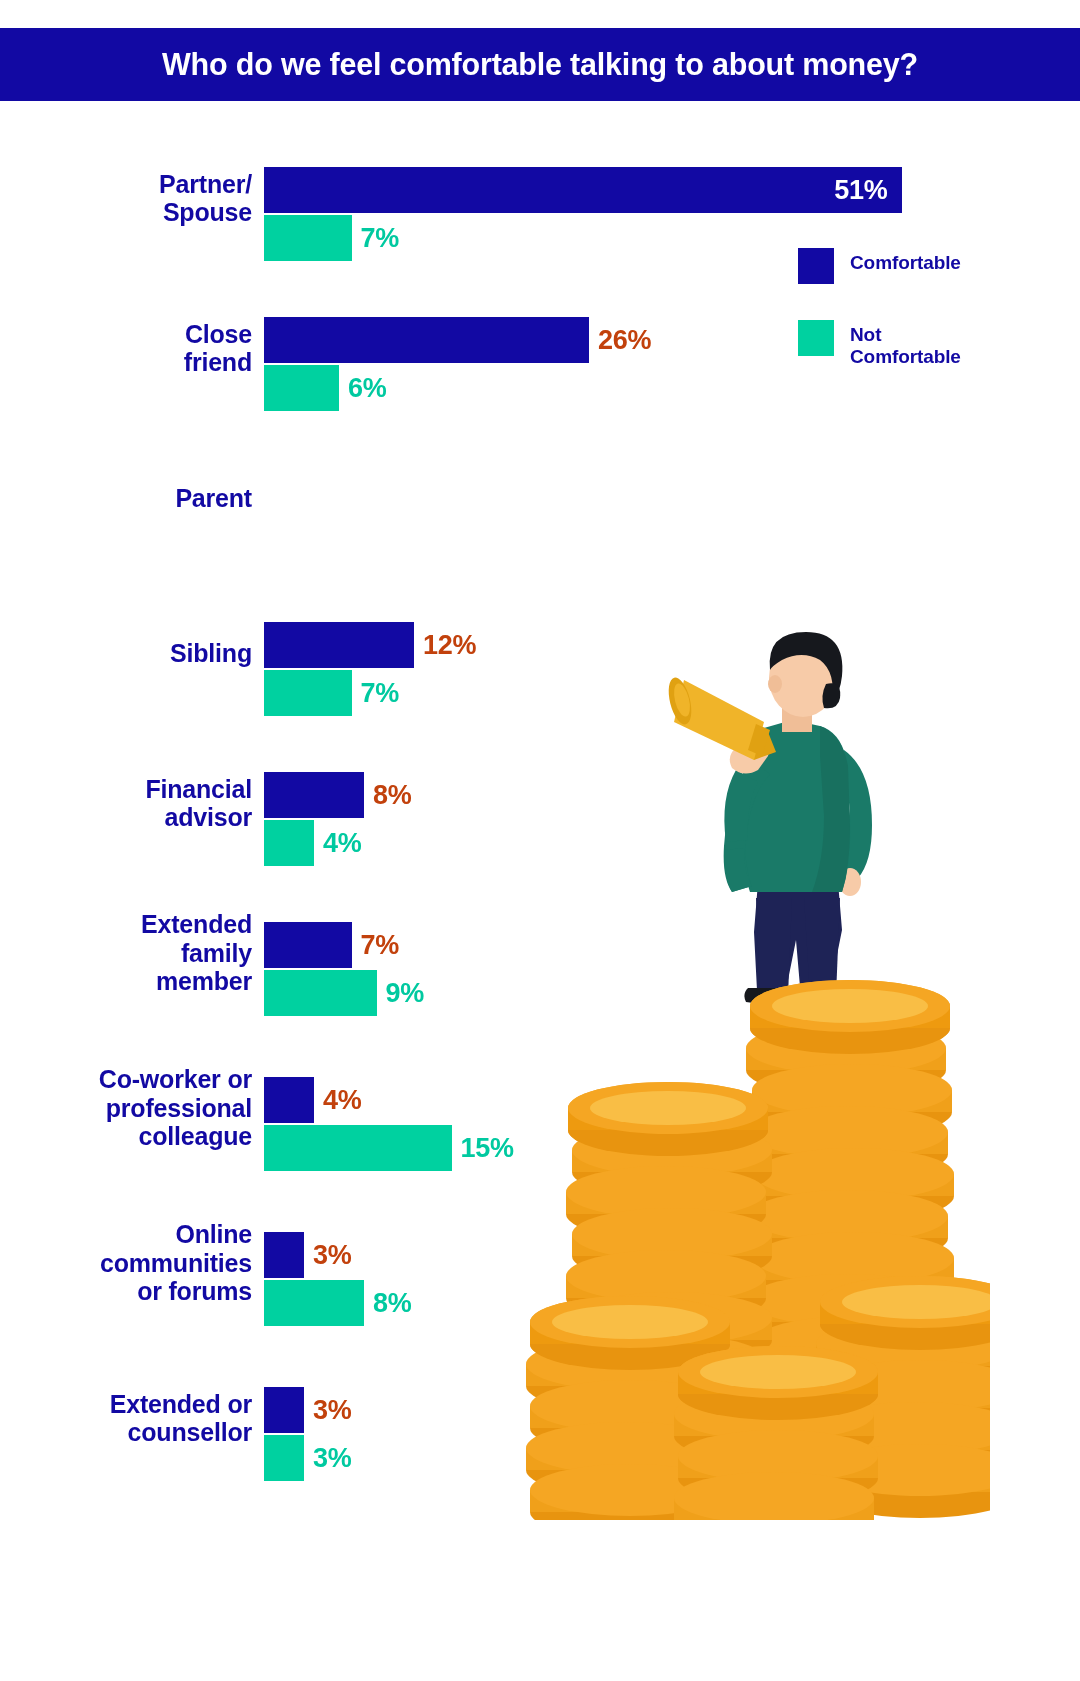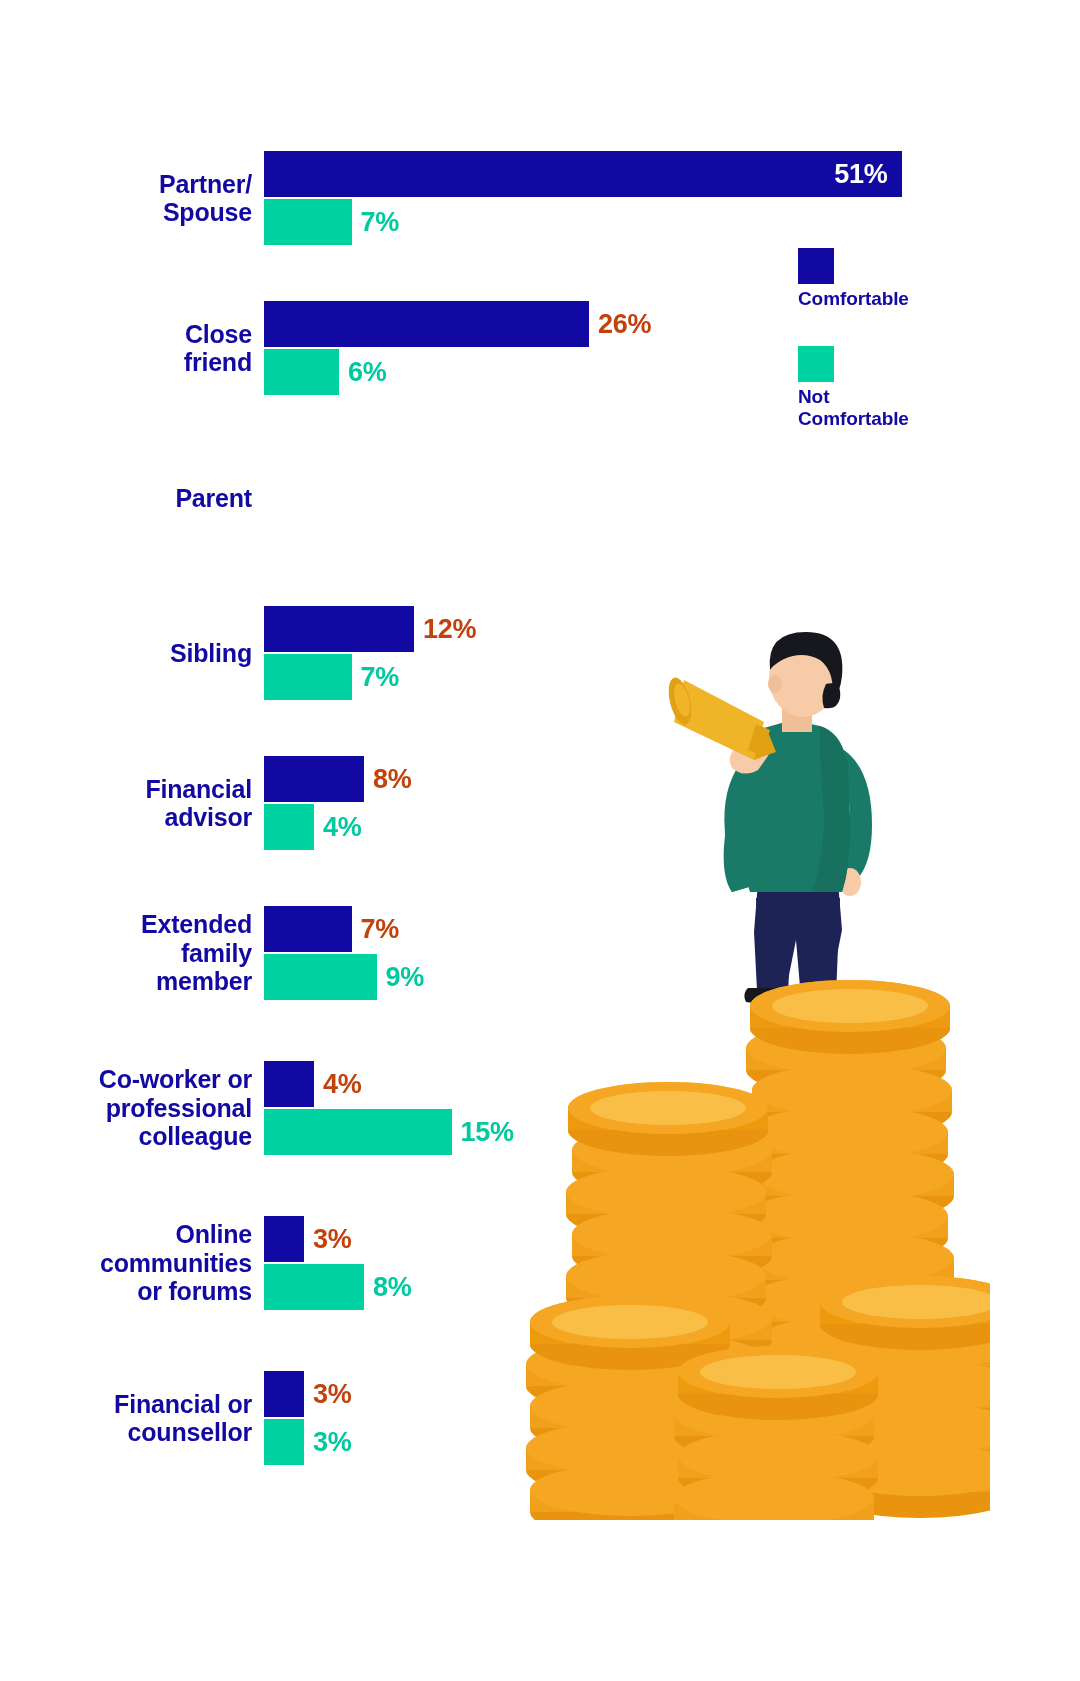--- a/index.html
+++ b/index.html
@@ -63,21 +63,21 @@
     color: #1209a3;
     font-size: 25px;
     font-weight: bold;
     line-height: 1.14;
     letter-spacing: -0.2px;
   }
 
   .bars {
     position: absolute;
     left: 264px;
-    top: 0;
+    top: 16px;
   }
 
   .bar-line {
     position: relative;
     display: flex;
     align-items: center;
     height: 46px;
   }
   .bar-line + .bar-line { margin-top: 2px; }
 
@@ -104,21 +104,20 @@
   #legend {
     position: absolute;
     left: 798px;
     top: 248px;
     width: 240px;
   }
   .legend-item {
     display: flex;
     align-items: flex-start;
     margin-bottom: 36px;
-    flex-direction: column;
   }
   .legend-swatch {
     width: 36px;
     height: 36px;
     flex: 0 0 36px;
     margin-right: 16px;
   }
   .legend-swatch.blue  { background: #1209a3; }
   .legend-swatch.green { background: #00d1a0; }
   .legend-label {
@@ -138,20 +137,23 @@
     width: 470px;
     height: 910px;
     pointer-events: none;
   }
 </style>
 </head>
 <body>
 
 <div id="page">
 
+  <div id="title-bar">
+    <div id="title-text">Who do we feel comfortable talking to about money?</div>
+  </div>
 
   <div id="chart">
       <div class="row" style="top: 50px;">
         <div class="row-label" style="top: 18.5px;"><span>Partner/</span><br><span>Spouse</span></div>
         <div class="bars">
           <div class="bar-line">
             <div class="bar comfortable" style="width: 637.5px;">
               <span class="val inside">51%</span>
             </div>
           </div>
@@ -238,21 +240,21 @@
             <div class="bar comfortable" style="width: 40px;"></div>
             <span class="val outside-blue">3%</span>
           </div>
           <div class="bar-line">
             <div class="bar not-comfortable" style="width: 100px;"></div>
             <span class="val outside-green">8%</span>
           </div>
         </div>
       </div>
       <div class="row" style="top: 1270px;">
-        <div class="row-label" style="top: 18.5px;"><span>Financial or</span><br><span>counsellor</span></div>
+        <div class="row-label" style="top: 18.5px;"><span>Extended or</span><br><span>counsellor</span></div>
         <div class="bars">
           <div class="bar-line">
             <div class="bar comfortable" style="width: 40px;"></div>
             <span class="val outside-blue">3%</span>
           </div>
           <div class="bar-line">
             <div class="bar not-comfortable" style="width: 40px;"></div>
             <span class="val outside-green">3%</span>
           </div>
         </div>

